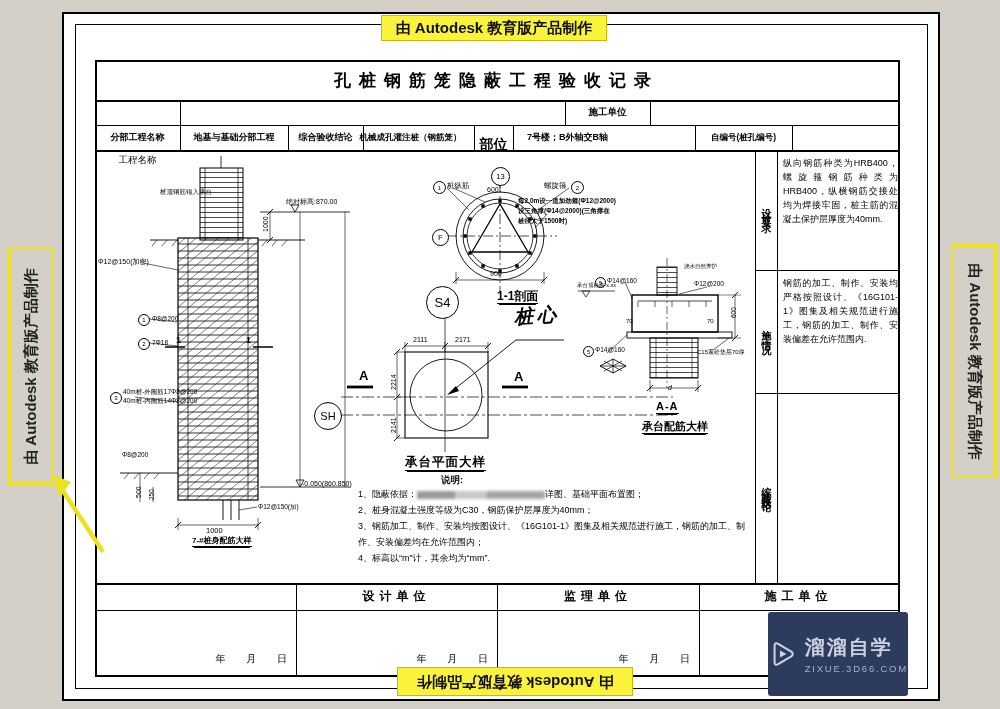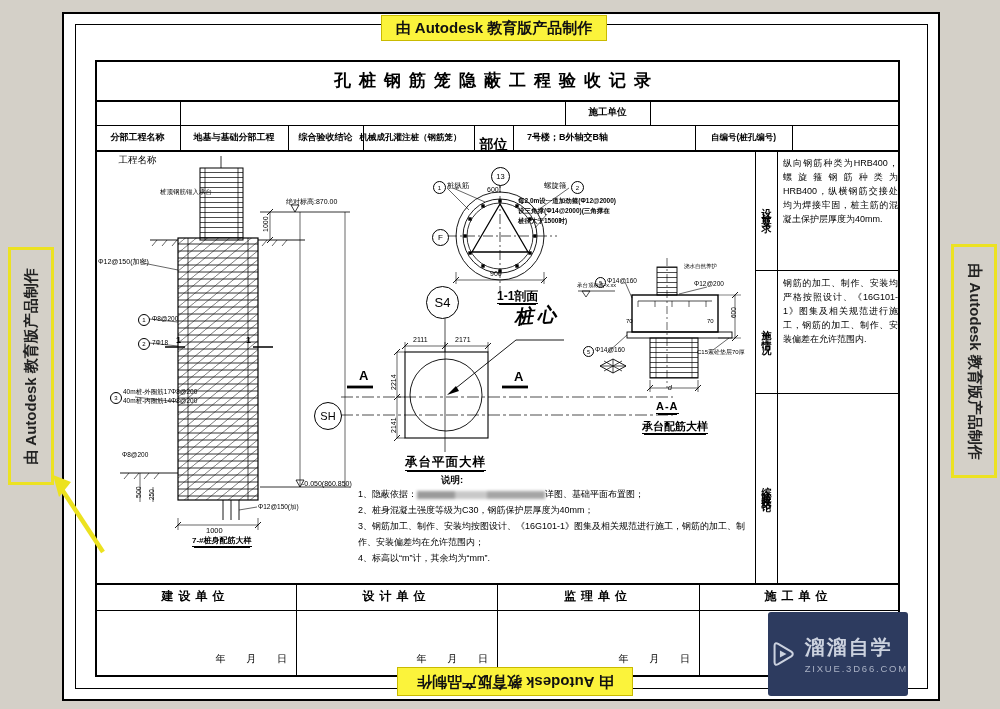--- a/index.html
+++ b/index.html
@@ -66,21 +66,20 @@
   <div class="cell" style="left:695px;top:125px;width:97px;height:25px;font-size:8.5px;font-weight:700;">自编号(桩孔编号)</div>
   <div class="cell" style="left:792px;top:125px;width:106px;height:25px;font-size:9px;"></div>
 
   <div class="cell vertlabel" style="left:755px;top:150px;width:22px;height:120px;font-size:10px;">设计要求</div>
   <div class="paneltxt" style="left:779px;top:152px;width:115px;height:116px;">纵向钢筋种类为HRB400，螺旋箍钢筋种类为HRB400，纵横钢筋交接处均为焊接牢固，桩主筋的混凝土保护层厚度为40mm.</div>
   <div class="cell vertlabel" style="left:755px;top:270px;width:22px;height:123px;font-size:10px;">施工情况</div>
   <div class="paneltxt" style="left:779px;top:272px;width:115px;height:118px;">钢筋的加工、制作、安装均严格按照设计、《16G101-1》图集及相关规范进行施工，钢筋的加工、制作、安装偏差在允许范围内.</div>
   <div class="cell vertlabel" style="left:755px;top:393px;width:22px;height:190px;font-size:10px;letter-spacing:3px;">综合验收结论</div>
   <div class="paneltxt" style="left:779px;top:395px;width:115px;height:185px;"></div>
 
-  <div class="cell" style="left:95px;top:583px;width:201px;height:27px;font-size:12px;font-weight:700;letter-spacing:5px;">建设单位</div>
   <div class="cell" style="left:296px;top:583px;width:201px;height:27px;font-size:12px;font-weight:700;letter-spacing:5px;">设计单位</div>
   <div class="cell" style="left:497px;top:583px;width:202px;height:27px;font-size:12px;font-weight:700;letter-spacing:5px;">监理单位</div>
   <div class="cell" style="left:699px;top:583px;width:199px;height:27px;font-size:12px;font-weight:700;letter-spacing:5px;">施工单位</div>
   <div class="cell" style="left:95px;top:648px;width:201px;height:22px;font-size:10px;letter-spacing:9px;justify-content:flex-end;padding-right:28px;">年  月  日</div>
   <div class="cell" style="left:296px;top:648px;width:201px;height:22px;font-size:10px;letter-spacing:9px;justify-content:flex-end;padding-right:40px;">年  月  日</div>
   <div class="cell" style="left:497px;top:648px;width:202px;height:22px;font-size:10px;letter-spacing:9px;justify-content:flex-end;padding-right:30px;">年  月  日</div>
 
   <svg class="abs" style="left:95px;top:150px;" width="660" height="433" viewBox="0 0 660 433">
     <defs>
       <pattern id="h5" width="4" height="5" patternUnits="userSpaceOnUse">

